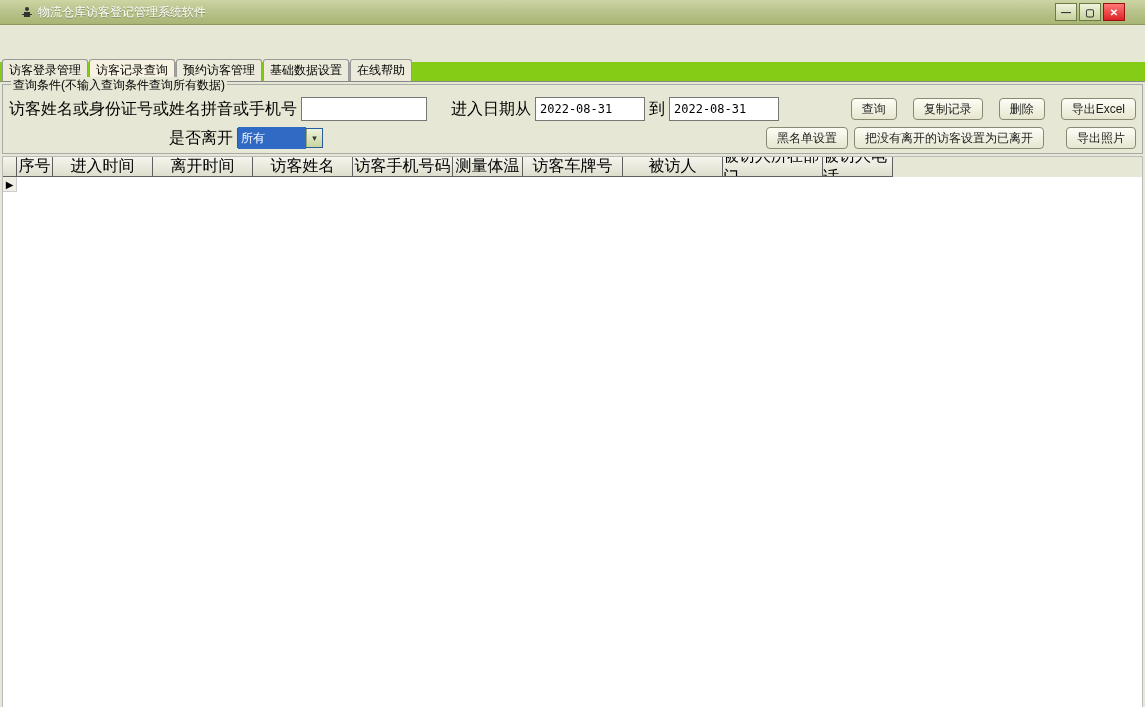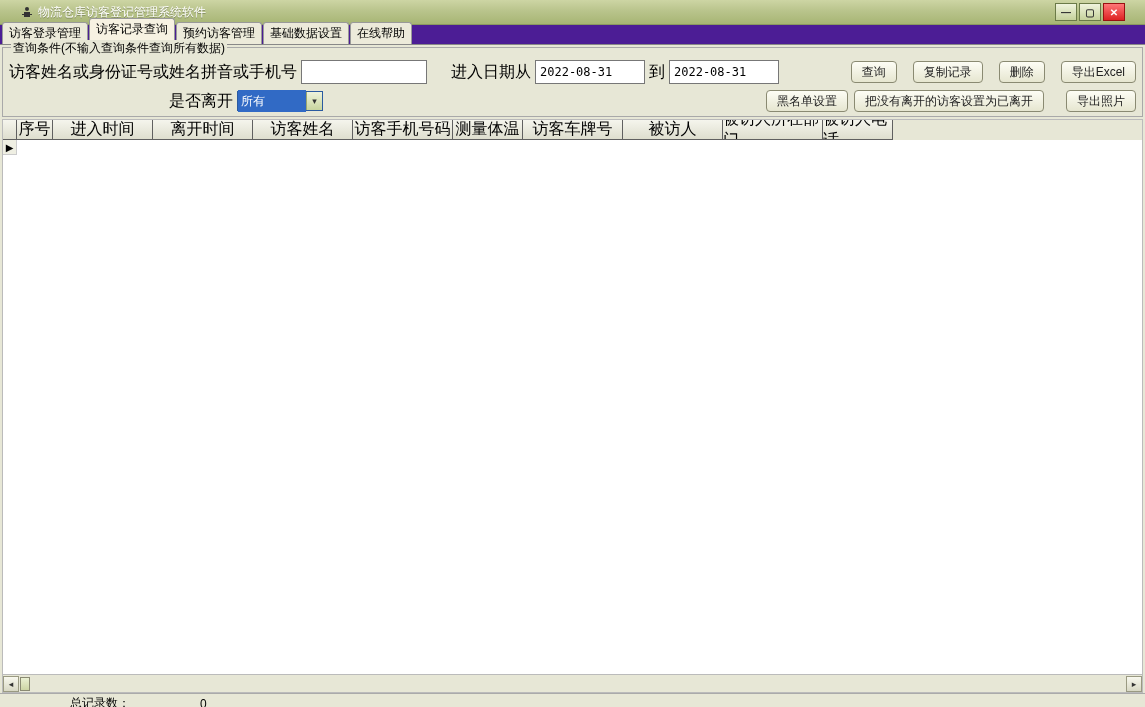--- a/index.html
+++ b/index.html
@@ -34,40 +34,41 @@
   display: flex; align-items: center; justify-content: center;
   font-size: 10px; font-weight: bold; color: #333;
   cursor: pointer;
 }
 .win-close {
   background: linear-gradient(to bottom,#f77,#d22);
   color: #fff; border-color: #911;
 }
 .tabbar {
   height: 20px;
-  background: #4c1d95;
+  background: #84cc16;
   display: flex;
   align-items: flex-end;
   padding: 0 2px;
   border-bottom: 1px solid #888;
+  margin-top: 37px;
 }
 .tab {
   padding: 2px 6px;
   border: 1px solid #999;
   border-bottom: none;
   background: #eceada;
   margin-right: 1px;
   font-size: 12px;
   cursor: pointer;
   border-radius: 3px 3px 0 0;
   color: #000;
 }
 .tab.active {
   background: #f7f2e2;
-  border-bottom: 5px solid #d946ef;
+  border-bottom: 1px solid #d946ef;
   position: relative;
   top: 1px;
   font-weight: normal;
   color: #000;
 }
 .filter {
   border: 1px solid #a9a9a9;
   margin: 2px;
   padding: 6px 6px 4px 6px;
   background: #e7e7d6;

